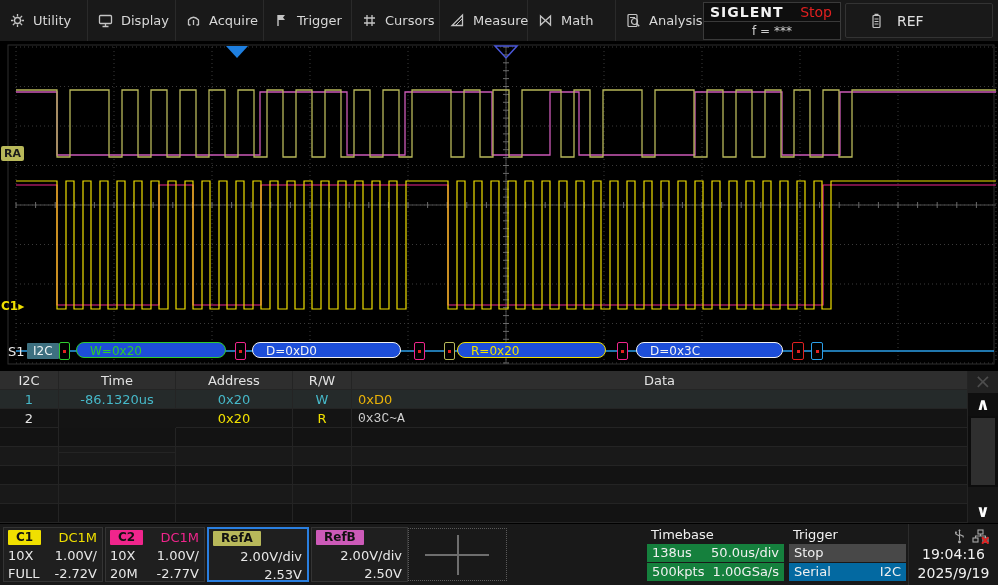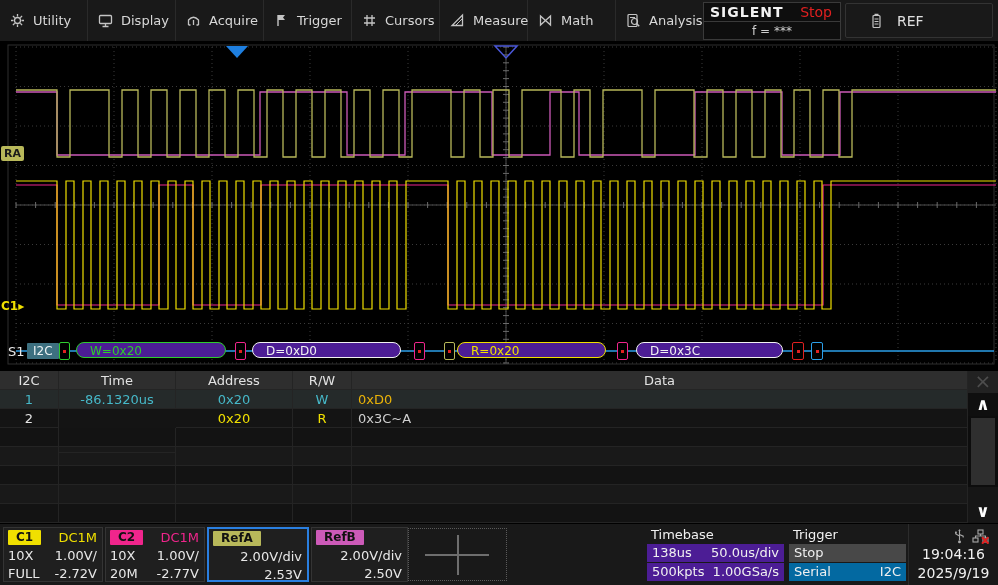--- a/index.html
+++ b/index.html
@@ -19,21 +19,21 @@
 
   
   .scope{position:absolute;left:0;top:42px;width:998px;height:329px;background:#000;}
   .scope svg{position:absolute;left:0;top:0;}
   .wave-label{position:absolute;font-size:11px;font-weight:bold;}
   .ra-label{left:1px;top:104px;background:var(--refa);color:#1a1a1a;padding:1px 3px;border-radius:2px;}
   .c1-label{left:1px;top:257px;color:var(--c1);font-size:12px;}
   .s1-label{left:8px;top:302px;color:#e8e8e8;font-size:13px;font-weight:normal;}
   .i2c-badge{position:absolute;left:27px;top:301px;background:#3d7080;color:#eef4f4;font-size:12px;padding:1px 6px;border-radius:1px;}
   .decode-layer{position:absolute;left:0;top:0;width:998px;height:329px;}
-  .decode-box{position:absolute;top:300px;height:16px;background:#4c1d95;border-radius:9px;font-size:12px;line-height:16px;padding-left:13px;box-sizing:border-box;white-space:nowrap;}
+  .decode-box{position:absolute;top:300px;height:16px;background:#1d4ed8;border-radius:9px;font-size:12px;line-height:16px;padding-left:13px;box-sizing:border-box;white-space:nowrap;}
   .decode-mark{position:absolute;top:300px;height:16px;width:7px;background:#000;border-radius:2px;}
   .decode-mark i{position:absolute;left:50%;top:50%;width:3px;height:3px;margin:-1.5px 0 0 -1.5px;background:#e02020;}
 
   
   .dtable{position:absolute;left:0;top:371px;width:998px;height:152px;background:#101010;}
   .trow{display:flex;height:19px;box-sizing:border-box;font-size:13px;line-height:19px;}
   .thead{background:#2e2e2e;color:#e2e2e2;}
   .tcell{box-sizing:border-box;border-right:1px solid #242424;border-bottom:1px solid #242424;text-align:center;overflow:hidden;}
   .col0{width:59px;}.col1{width:117px;}.col2{width:117px;}.col3{width:59px;}.col4{width:616px;}
   .tcell.dataL{text-align:left;padding-left:6px;}
@@ -55,21 +55,21 @@
   .badge-c2{background:var(--c2);}
   .badge-refa{background:var(--refa);}
   .badge-refb{background:var(--refb);}
   .coup-c1{color:var(--c1);}
   .coup-c2{color:var(--c2);}
   .addbox{position:absolute;left:408px;top:4px;width:99px;height:53px;border:1px dotted #5a5a5a;box-sizing:border-box;}
   .addbox .hbar{position:absolute;left:16px;top:25px;width:64px;height:2px;background:#6e6e6e;}
   .addbox .vbar{position:absolute;left:48px;top:6px;width:2px;height:40px;background:#6e6e6e;}
   .panel{position:absolute;top:3px;height:55px;font-size:13px;color:#f0f0f0;}
   .panel .ptitle{height:16px;line-height:16px;padding-left:4px;}
-  .prow{display:flex;justify-content:space-between;height:18px;line-height:18px;padding:0 5px;background:#4c1d95;margin-top:1px;}
+  .prow{display:flex;justify-content:space-between;height:18px;line-height:18px;padding:0 5px;background:#15803d;margin-top:1px;}
   .tb-panel{left:647px;width:137px;}
   .tr-panel{left:789px;width:117px;}
   .tr-panel .rowStop{background:#484848;}
   .tr-panel .rowSerial{background:#0369a1;}
   .clockbox{position:absolute;left:908px;top:0;width:90px;height:62px;border-left:1px solid #2c2c2c;box-sizing:border-box;color:#f0f0f0;}
   .clock-icons{display:flex;justify-content:flex-end;gap:7px;padding:5px 9px 0 0;height:16px;}
   .clock-time,.clock-date{text-align:center;font-size:14px;line-height:19px;}
 </style>
 </head>
 <body>
@@ -322,21 +322,21 @@
           <div class="tcell col1" style="color: rgb(70, 184, 200);">-86.1320us</div>
           <div class="tcell col2" style="color: rgb(70, 184, 200);">0x20</div>
           <div class="tcell col3" style="color: rgb(70, 184, 200);">W</div>
           <div class="tcell col4 dataL" style="color: #eab308;">0xD0</div>
         </div>
         <div class="trow" style="background: rgb(20, 20, 20);">
           <div class="tcell col0" style="color: rgb(230, 230, 230);">2</div>
           <div class="tcell col1" style="color: rgb(230, 230, 230); margin-top: 43px;">110.151us</div>
           <div class="tcell col2" style="color: rgb(240, 224, 0);">0x20</div>
           <div class="tcell col3" style="color: rgb(240, 224, 0);">R</div>
-          <div class="tcell col4 dataL" style="color: rgb(207, 207, 207);">0x3C~A</div>
+          <div class="tcell col4 dataL" style="color: rgb(207, 207, 207); font-family: Liberation Mono, monospace;">0x3C~A</div>
         </div>
         <div class="trow" style="background: rgb(19, 19, 19);">
           <div class="tcell col0"></div>
           <div class="tcell col1"></div>
           <div class="tcell col2"></div>
           <div class="tcell col3"></div>
           <div class="tcell col4 dataL"></div>
         </div>
         <div class="trow" style="background: rgb(25, 25, 25);">
           <div class="tcell col0"></div>

